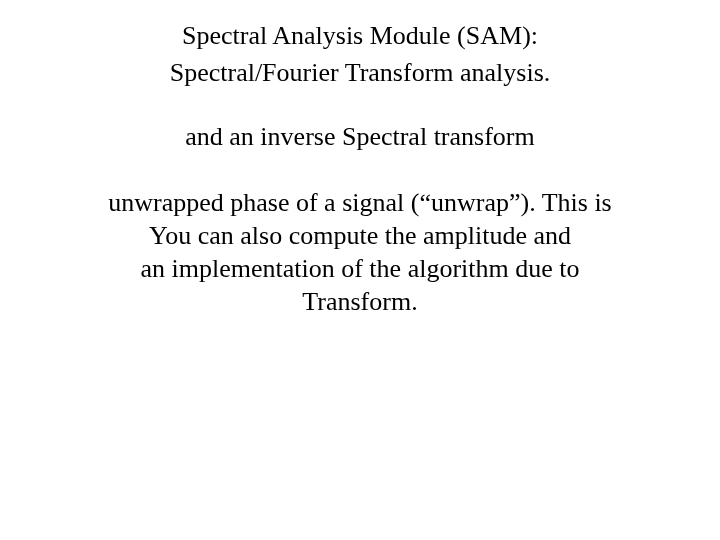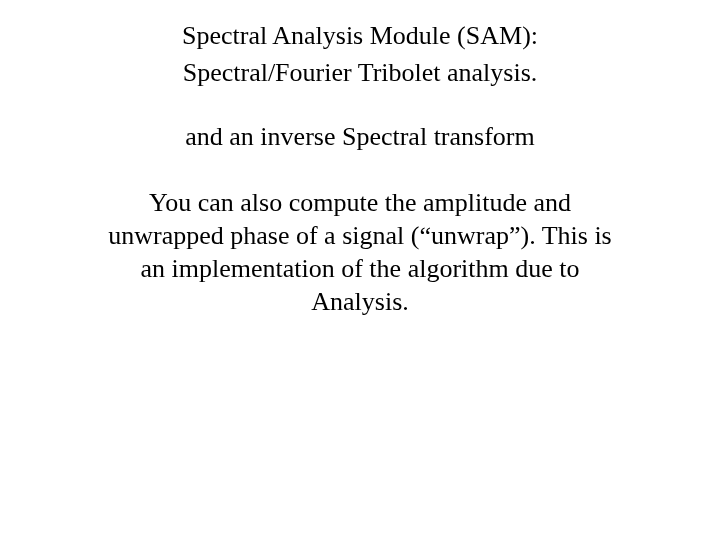--- a/index.html
+++ b/index.html
@@ -39,28 +39,28 @@
       line-height: 1.28;
     }
   </style>
 </head>
 <body>
 
 <div class="content">
 
   <div class="title-block">
     <div class="title-line">Spectral Analysis Module (SAM):</div>
-    <div class="title-line">Spectral/Fourier Tribolet analysis.</div>
+    <div class="title-line">Spectral/Fourier Transform analysis.</div>
   </div>
 
 
 
   <div class="body-line block-spacing">and an inverse Spectral transform</div>
 
 
   <div>
+    <div class="para-line">unwrapped phase of a signal (“unwrap”). This is</div>
     <div class="para-line">You can also compute the amplitude and</div>
-    <div class="para-line">unwrapped phase of a signal (“unwrap”). This is</div>
     <div class="para-line">an implementation of the algorithm due to</div>
-    <div class="para-line">Analysis.</div>
+    <div class="para-line">Transform.</div>
   </div>
 
 </div>
 
 </body></html>

